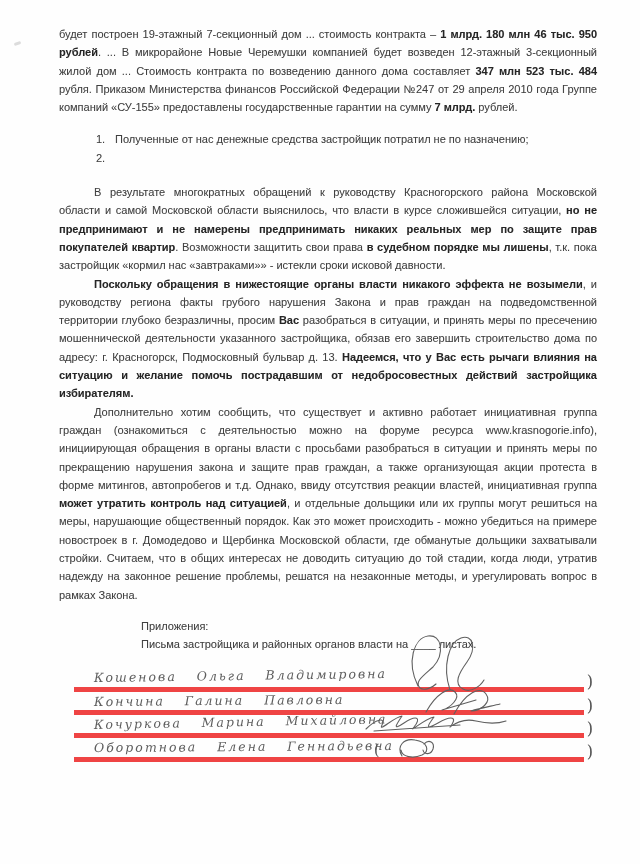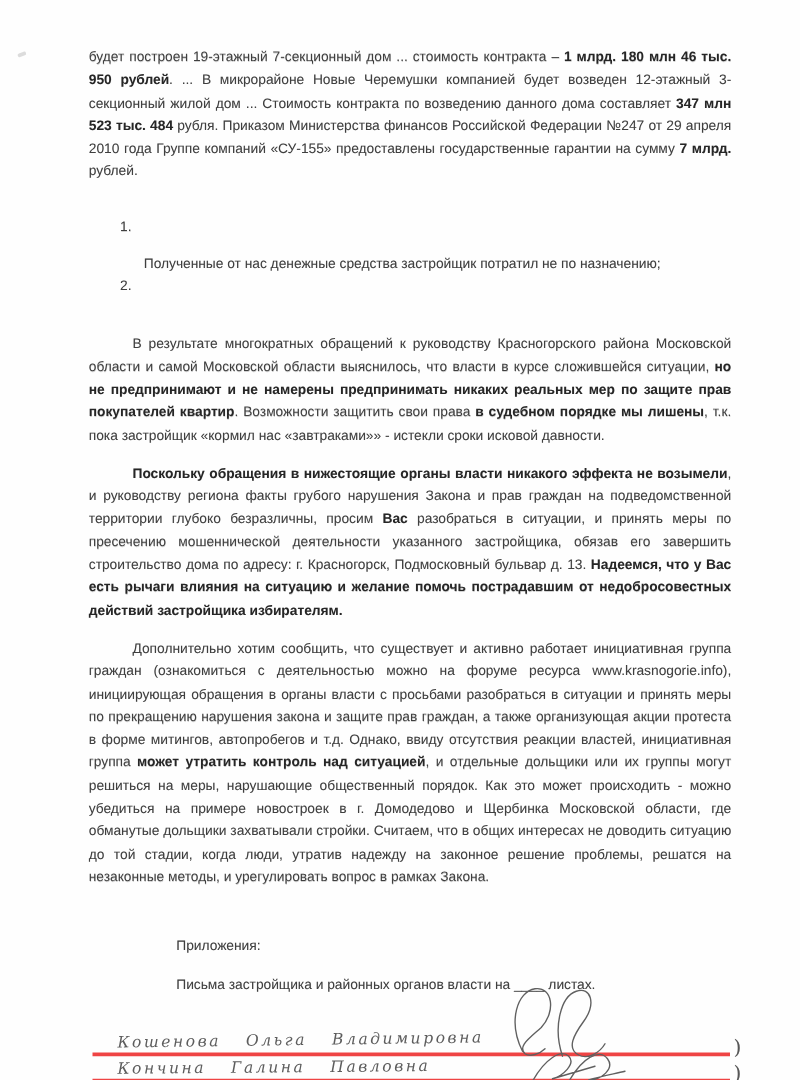--- a/index.html
+++ b/index.html
@@ -16,37 +16,37 @@
     background:#fefefe;
   }
   .content {
     position:absolute;
     left:59px; top:25px;
     width:538px;
     font-size:11px;
     line-height:18.3px;
     text-shadow:0.2px 0.2px 0.3px rgba(80,80,80,0.25);
   }
-  p { margin:12px; text-align:justify; }
+  p { margin:0; text-align:justify; }
   p.indent { text-indent:35px; }
   .b { font-weight:bold; color:#262626; }
   .gap-s { height:14px; }
   .gap-m { height:16px; }
   .gap-a { height:13px; }
   .gap-c { height:17px; }
   .li { display:flex; }
   .li .num { flex:none; width:19px; margin-left:37px; }
-  .li .li-text { flex:1; text-align:justify;margin-top:29px; }
+  .li .li-text { flex:1; text-align:justify; }
   .attach-heading, .attach-line, .closing { text-align:left; text-indent:0; margin-left:37px;padding-left:45px; }
   .sig-block { margin-left:15px; margin-top:0; }
   .sig-row {
     position:relative;
     height:18.4px;
     width:510px;
-    border-bottom:3px solid #ef4444;
+    border-bottom:5px solid #ef4444;
   }
   .sig-row.first { height:16px; }
   .sig-name {
     position:absolute; left:20px; bottom:-1px;
     font-family:"DejaVu Serif", serif;
     font-style:italic;
     font-size:12.5px;
     letter-spacing:2px;
     word-spacing:14px;
     color:#5d5d5d;

